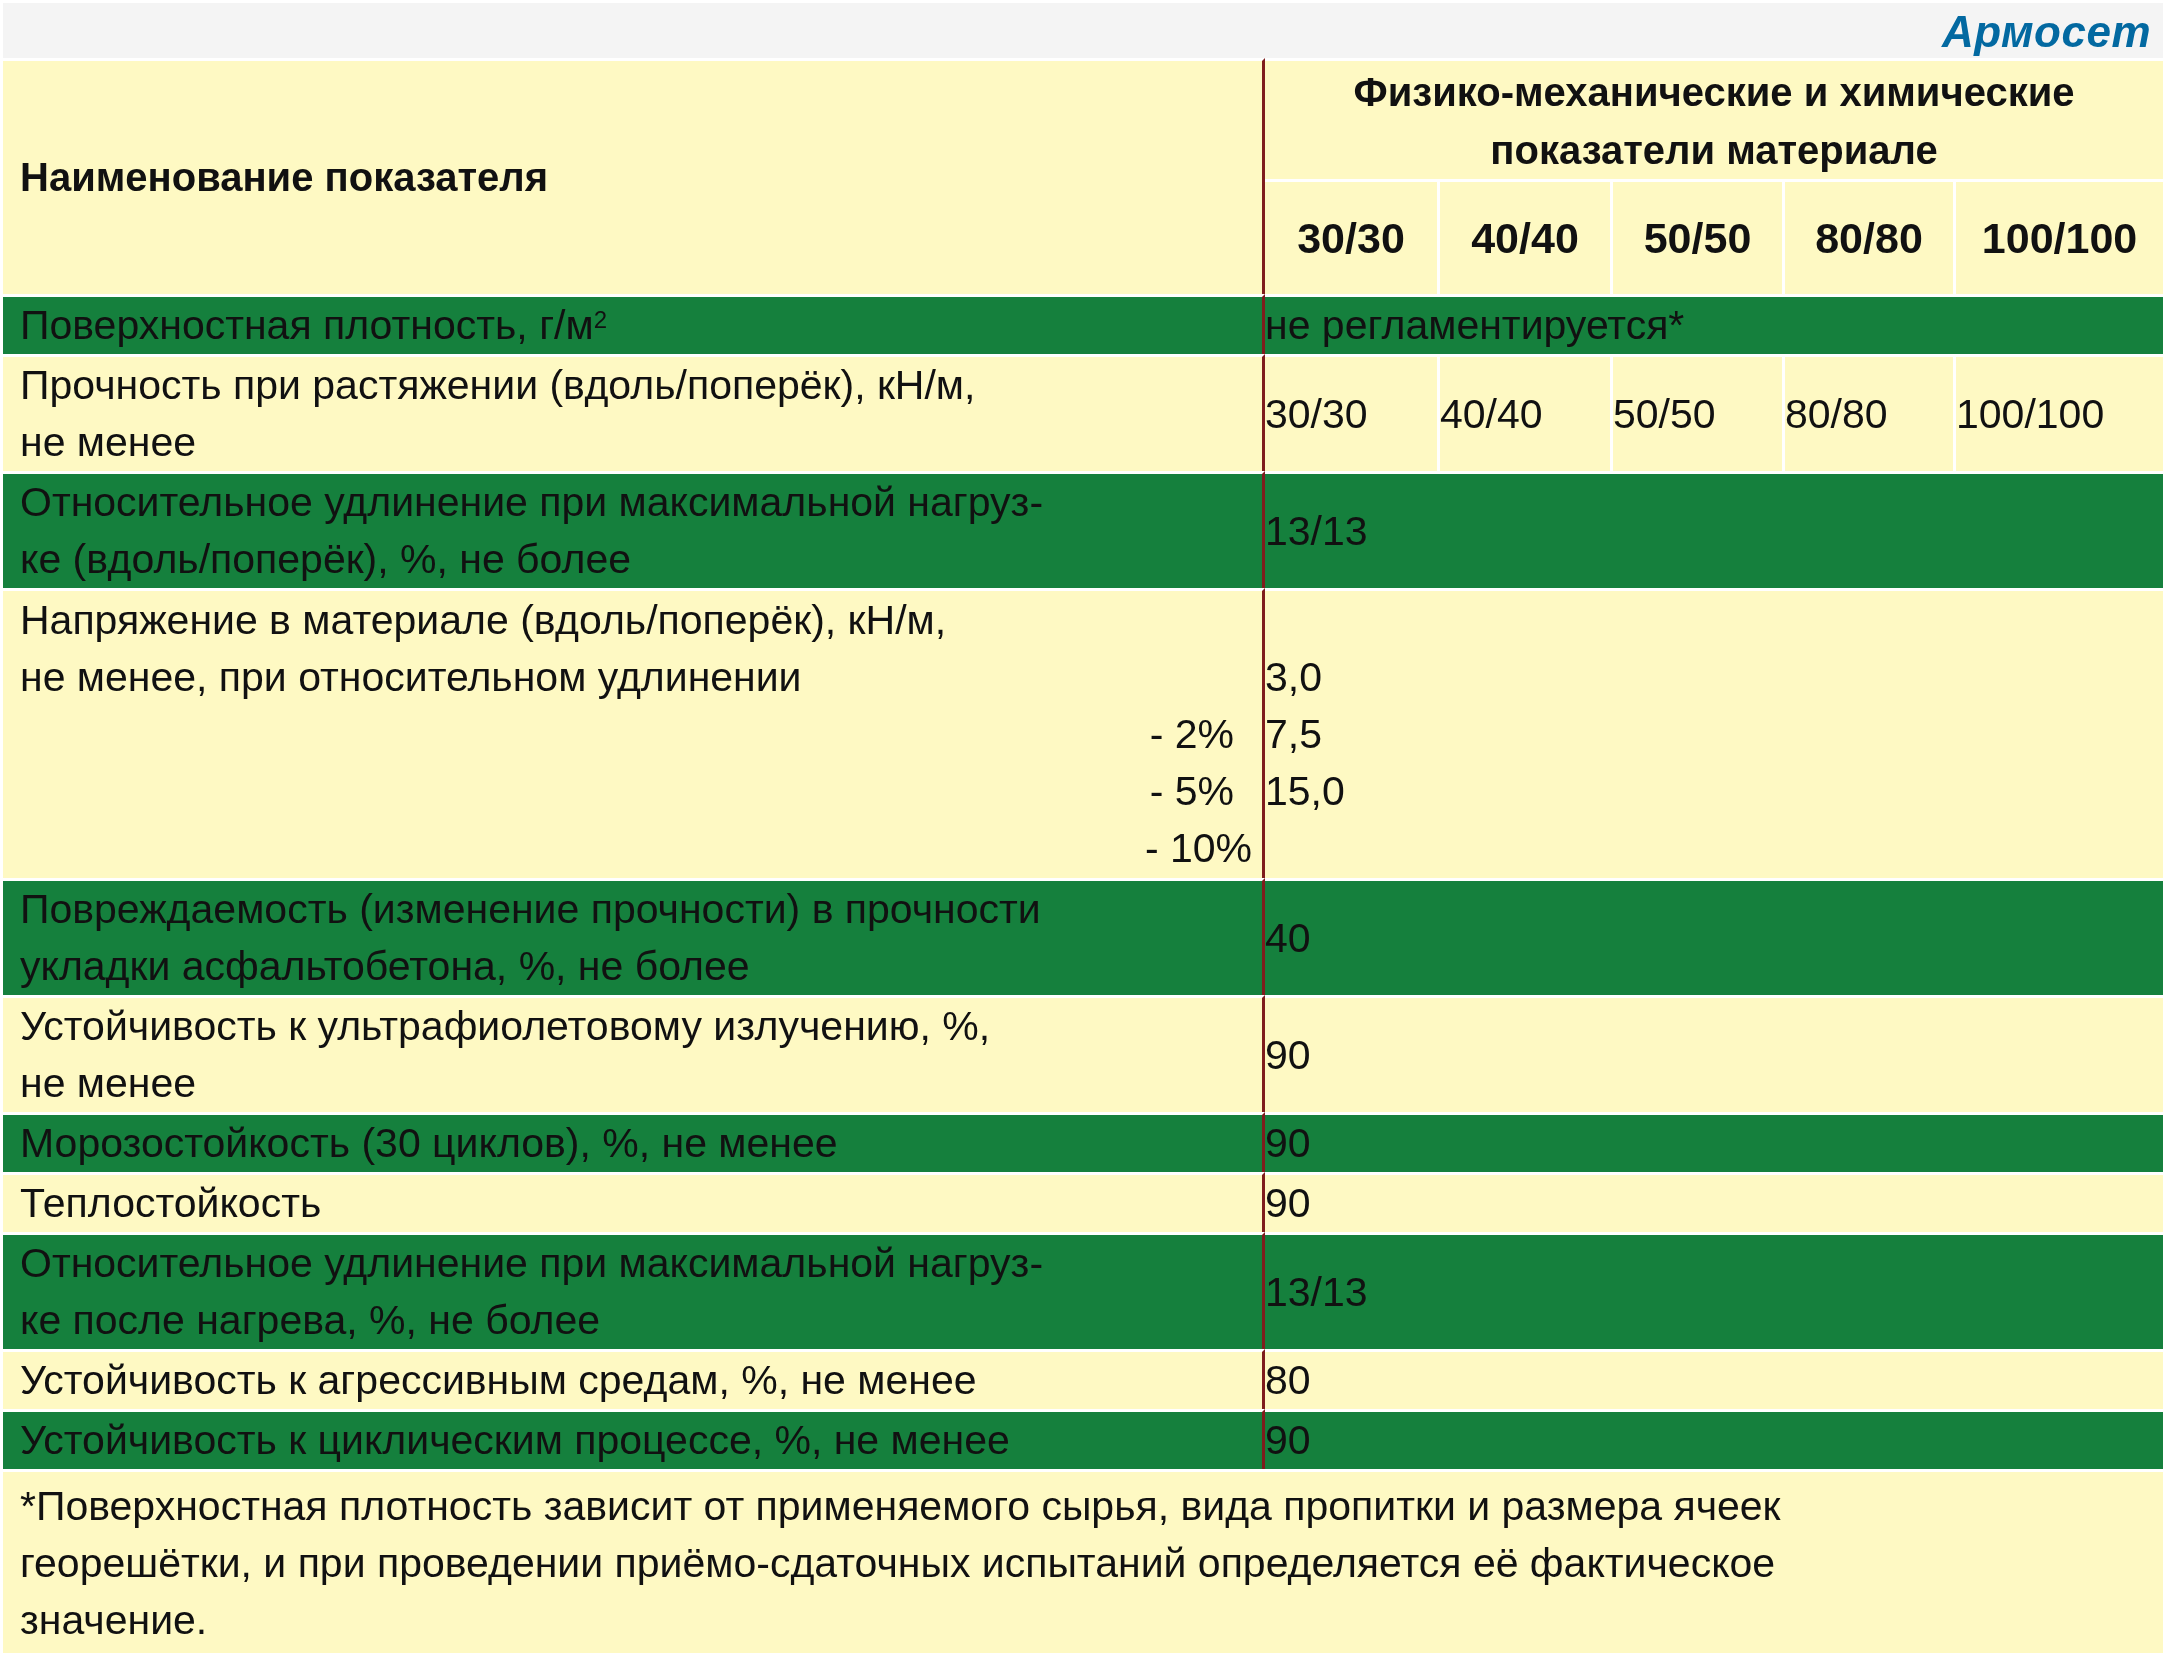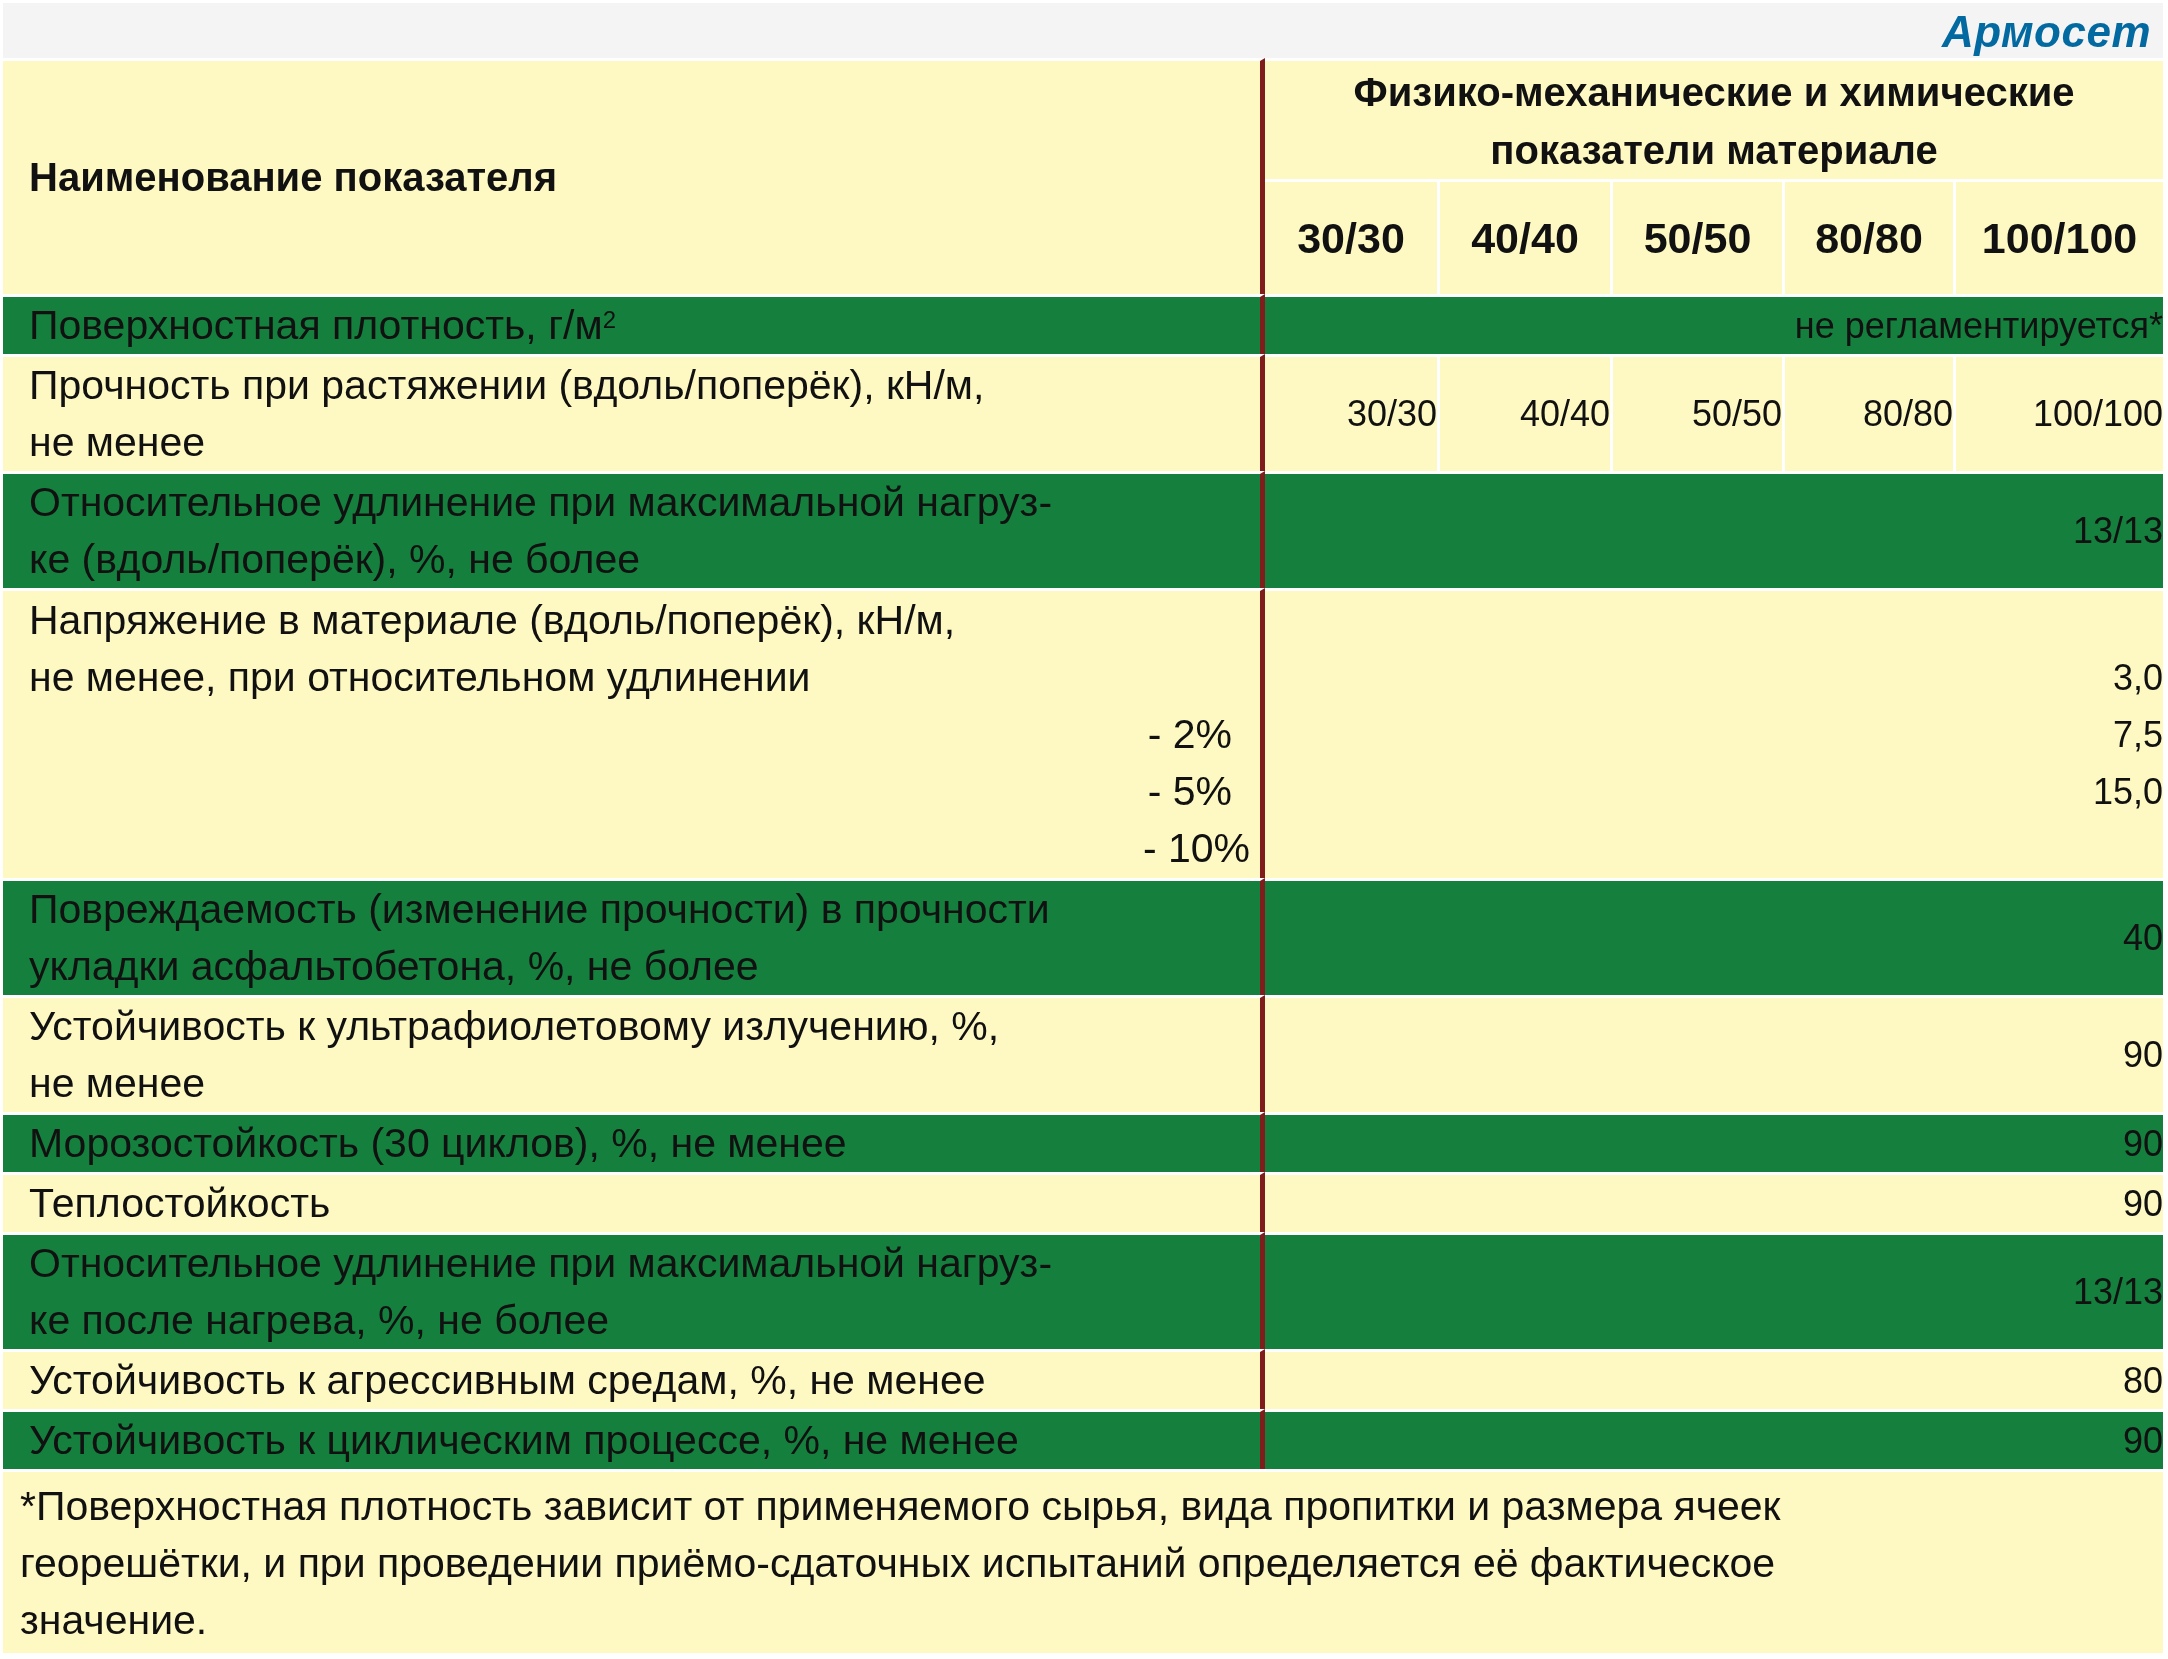--- a/index.html
+++ b/index.html
@@ -5,30 +5,30 @@
   html, body { margin: 0; padding: 0; background: #ffffff; }
   body { width: 2168px; height: 1659px; position: relative; overflow: hidden;
          font-family: "Liberation Sans", "DejaVu Sans", sans-serif; color: #111; }
   .wrap { position: absolute; left: 3px; top: 3px; width: 2160px; }
   .brand-bar { height: 55px; background: #f4f4f4; position: relative; }
   .brand { position: absolute; right: 12px; top: 4px; font-size: 44px; font-weight: bold;
            font-style: italic; color: #0369a1; letter-spacing: 0.5px; }
   table { border-collapse: separate; border-spacing: 0; width: 2160px; table-layout: fixed; }
   td, th { padding: 0; vertical-align: middle; box-sizing: border-box;
            border-top: 3px solid #ffffff; }
-  .c-left { border-right: 5px solid #7f1d1d; text-align: left; padding-left: 26px; padding-right: 10px; }
+  .c-left { border-right: 3px solid #7f1d1d; text-align: left; padding-left: 17px; padding-right: 10px; }
   .sub { border-left: 3px solid #ffffff; }
   .sub.first { border-left: none; }
   .light { background: #15803d; }
   .dark { background: #fef9c3; }
   .hdr { font-weight: bold; font-size: 40px; }
   .hdr-title { text-align: center; line-height: 58px; padding-top: 2px; }
   .hdr-num { text-align: center; font-size: 43px; }
   .txt { font-size: 41px; line-height: 57px; }
-  .val { text-align: right; font-size: 36px; }
+  .val { text-align: left; font-size: 41px; }
   .indent { display: block; text-align: right; padding-right: 18px; }
   .foot { font-size: 41px; line-height: 57px; padding: 6px 17px 4px 17px; margin-left: 12px; }
   sup { font-size: 24px; vertical-align: top; position: relative; top: -6px; }
 </style>
 </head>
 <body>
 
 <div class="wrap">
   <div class="brand-bar">
     <span class="brand">Армосет</span>

